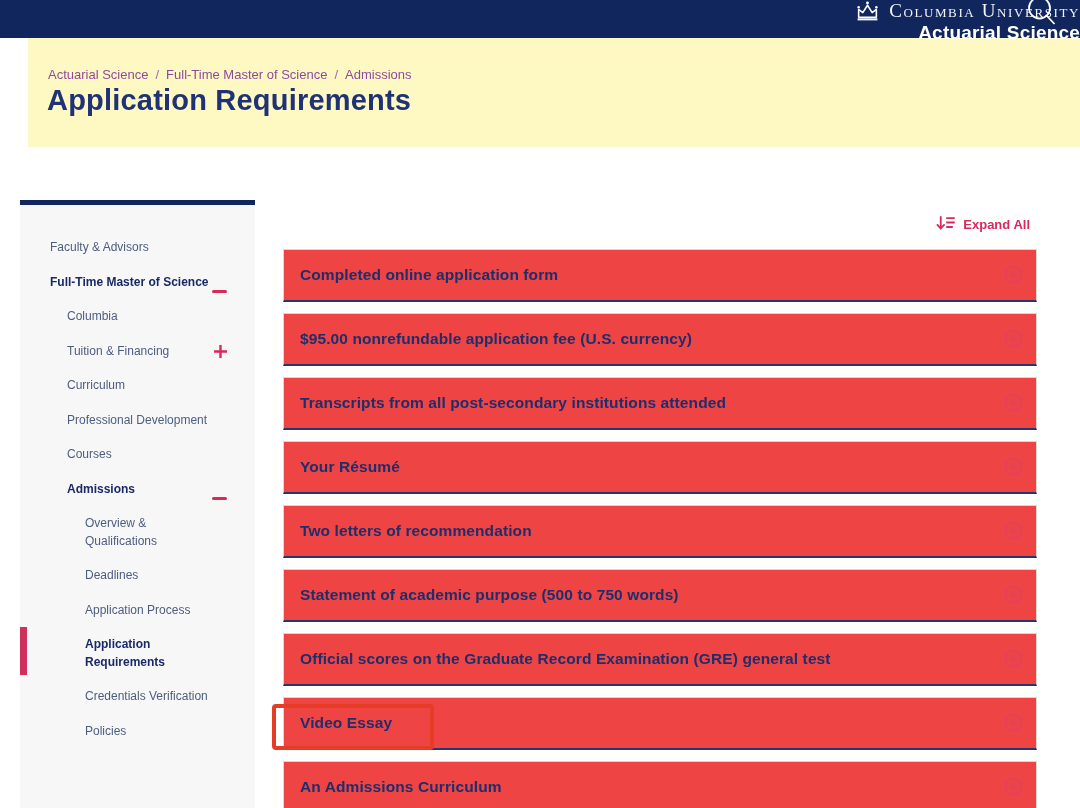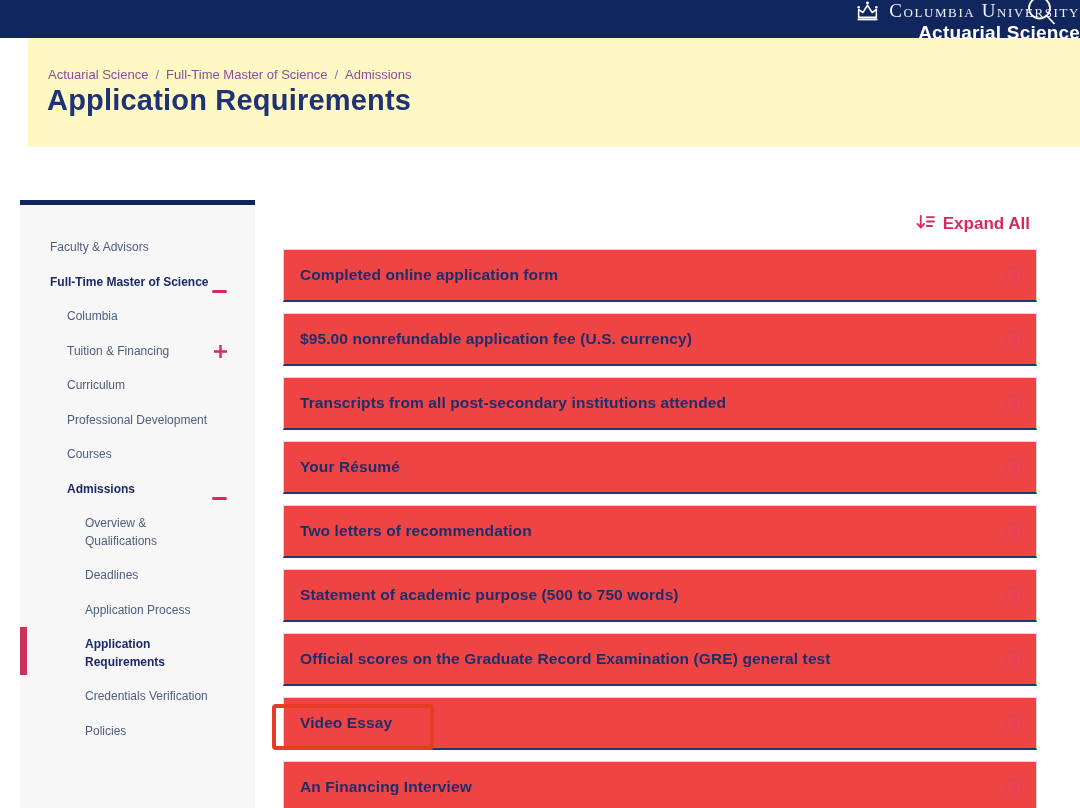--- a/index.html
+++ b/index.html
@@ -36,21 +36,21 @@
   .side-item.bold { font-weight:bold; color:#1B2A66; }
   .toggle { position:absolute; right:28px; }
   .toggle.minus { top:7px; }
   .toggle.plus  { top:2px; }
   .active-bar { position:absolute; left:0; top:-9px; width:7px; height:48px; background:#CE2F5B; }
 
   
   .main { position:absolute; left:283px; top:207px; width:754px; }
   .expand-all { margin-top:8px; margin-bottom:16px; height:18px; display:flex;
                 justify-content:flex-end; align-items:center; gap:8px; padding-right:7px;
-                color:#D9285B; font-size:17px; font-weight:bold; cursor:pointer; }
+                color:#D9285B; font-size:13px; font-weight:bold; cursor:pointer; }
   .accordion-item { position:relative; height:53px; margin-bottom:11px; background:#ef4444;
                     border:1px solid #D8D8D8; border-bottom:2px solid #24356F;
                     display:flex; align-items:center; padding-left:16px; padding-right:46px;
                     cursor:pointer; }
   .accordion-title { font-size:15.5px; font-weight:bold; color:#1D2E6B; letter-spacing:0.1px; }
   .plus-circle { position:absolute; right:13px; top:50%; transform:translateY(-50%);
                  width:19px; height:19px; }
 
   
   .annotation-box { position:absolute; left:272px; top:704px; width:162px; height:46px;
@@ -266,21 +266,21 @@
       <div class="accordion-item">
     <span class="accordion-title">Video Essay</span>
     <span class="plus-circle">
       <svg width="19" height="19" viewBox="0 0 19 19" fill="none" stroke="#DD4268" stroke-width="1.5">
         <circle cx="9.5" cy="9.5" r="8.2"></circle>
         <path d="M9.5 5.6 V13.4 M5.6 9.5 H13.4"></path>
       </svg>
     </span>
   </div>
       <div class="accordion-item">
-    <span class="accordion-title">An Financing Interview</span>
+    <span class="accordion-title">An Admissions Curriculum</span>
     <span class="plus-circle">
       <svg width="19" height="19" viewBox="0 0 19 19" fill="none" stroke="#DD4268" stroke-width="1.5">
         <circle cx="9.5" cy="9.5" r="8.2"></circle>
         <path d="M9.5 5.6 V13.4 M5.6 9.5 H13.4"></path>
       </svg>
     </span>
   </div>
     </div>
 </div>
 

